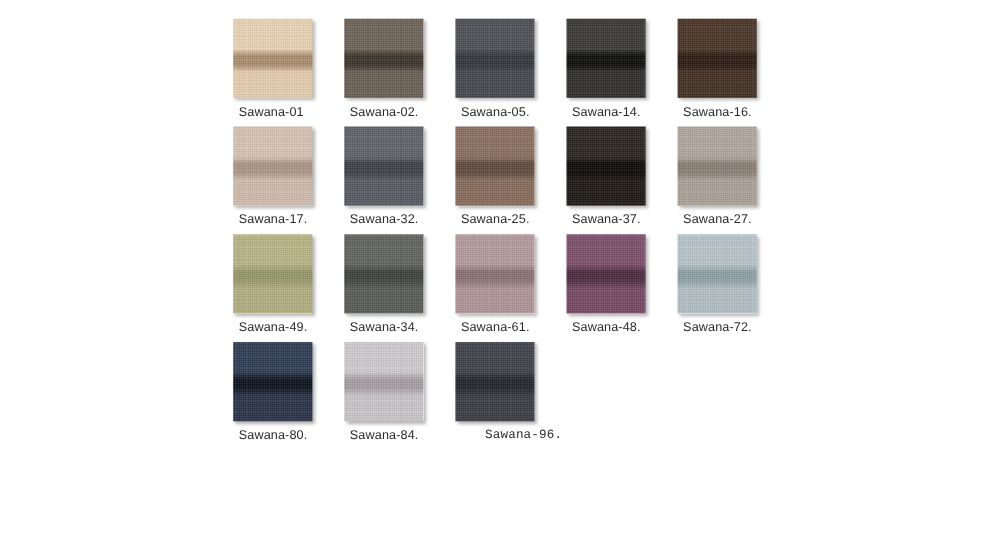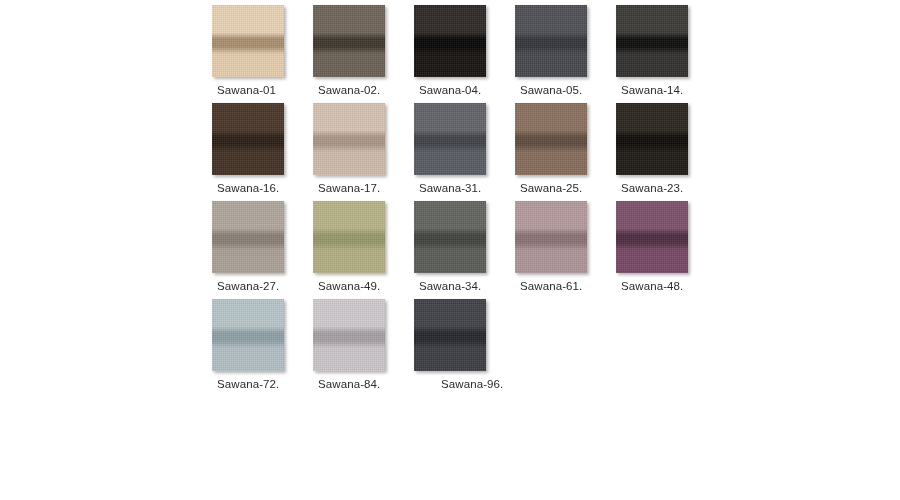--- a/index.html
+++ b/index.html
@@ -18,21 +18,21 @@
   #swatch-gallery {
     position: relative;
     width: 900px;
     height: 500px;
     background: #ffffff;
   }
 
   .swatch-grid {
     position: absolute;
     left: 212px;
-    top: 5px;
+    top: 17px;
     width: 480px;
     display: grid;
     grid-template-columns: repeat(5, 101px);
     grid-auto-rows: 98px;
   }
 
   .swatch-cell {
     position: relative;
     width: 101px;
     height: 98px;
@@ -74,66 +74,63 @@
     font-size: 11.5px;
     line-height: 14px;
     color: #2b2b2b;
     white-space: pre;
     letter-spacing: 0.1px;
   }
 
   
   .swatch-cell.offset-label .swatch-label {
     left: 27px;
+    font-family: Liberation Mono, monospace;
   }
 </style>
 </head>
 <body>
 
 <div id="swatch-gallery">
   <div class="swatch-grid">
       <div class="swatch-cell">
         <div class="swatch-chip" style="background: linear-gradient(rgb(233, 212, 182) 0%, rgb(233, 212, 182) 38%, rgb(169, 142, 110) 47%, rgb(169, 142, 110) 58%, rgb(230, 206, 173) 68%, rgb(230, 206, 173) 100%);"></div>
         <div class="swatch-label">Sawana-01</div>
       </div>
       <div class="swatch-cell">
         <div class="swatch-chip" style="background: linear-gradient(rgb(110, 100, 88) 0%, rgb(110, 100, 88) 38%, rgb(60, 53, 44) 47%, rgb(60, 53, 44) 58%, rgb(106, 96, 84) 68%, rgb(106, 96, 84) 100%);"></div>
         <div class="swatch-label">Sawana-02.</div>
-      </div>
-      <div class="swatch-cell">
-        <div class="swatch-chip" style="background: linear-gradient(rgb(45, 39, 36) 0%, rgb(45, 39, 36) 38%, rgb(5, 4, 4) 47%, rgb(5, 4, 4) 58%, rgb(23, 18, 15) 68%, rgb(23, 18, 15) 100%);"></div>
-        <div class="swatch-label">Sawana-04.</div>
       </div>
       <div class="swatch-cell">
         <div class="swatch-chip" style="background: linear-gradient(rgb(78, 79, 85) 0%, rgb(78, 79, 85) 38%, rgb(52, 53, 59) 47%, rgb(52, 53, 59) 58%, rgb(70, 71, 77) 68%, rgb(70, 71, 77) 100%);"></div>
         <div class="swatch-label">Sawana-05.</div>
       </div>
       <div class="swatch-cell">
         <div class="swatch-chip" style="background: linear-gradient(rgb(58, 57, 54) 0%, rgb(58, 57, 54) 38%, rgb(12, 12, 11) 47%, rgb(12, 12, 11) 58%, rgb(47, 46, 44) 68%, rgb(47, 46, 44) 100%);"></div>
         <div class="swatch-label">Sawana-14.</div>
       </div>
       <div class="swatch-cell">
         <div class="swatch-chip" style="background: linear-gradient(rgb(74, 53, 39) 0%, rgb(74, 53, 39) 38%, rgb(42, 28, 18) 47%, rgb(42, 28, 18) 58%, rgb(66, 47, 34) 68%, rgb(66, 47, 34) 100%);"></div>
         <div class="swatch-label">Sawana-16.</div>
       </div>
       <div class="swatch-cell">
         <div class="swatch-chip" style="background: linear-gradient(rgb(214, 195, 180) 0%, rgb(214, 195, 180) 38%, rgb(171, 150, 134) 47%, rgb(171, 150, 134) 58%, rgb(207, 188, 173) 68%, rgb(207, 188, 173) 100%);"></div>
         <div class="swatch-label">Sawana-17.</div>
       </div>
       <div class="swatch-cell">
         <div class="swatch-chip" style="background: linear-gradient(rgb(97, 99, 106) 0%, rgb(97, 99, 106) 38%, rgb(63, 65, 71) 47%, rgb(63, 65, 71) 58%, rgb(89, 91, 98) 68%, rgb(89, 91, 98) 100%);"></div>
-        <div class="swatch-label">Sawana-31.</div>
+        <div class="swatch-label">Sawana-32.</div>
       </div>
       <div class="swatch-cell">
         <div class="swatch-chip" style="background: linear-gradient(rgb(138, 111, 95) 0%, rgb(138, 111, 95) 38%, rgb(95, 74, 62) 47%, rgb(95, 74, 62) 58%, rgb(133, 107, 91) 68%, rgb(133, 107, 91) 100%);"></div>
         <div class="swatch-label">Sawana-25.</div>
       </div>
       <div class="swatch-cell">
         <div class="swatch-chip" style="background: linear-gradient(rgb(42, 36, 30) 0%, rgb(42, 36, 30) 38%, rgb(12, 9, 6) 47%, rgb(12, 9, 6) 58%, rgb(29, 24, 19) 68%, rgb(29, 24, 19) 100%);"></div>
-        <div class="swatch-label">Sawana-23.</div>
+        <div class="swatch-label">Sawana-37.</div>
       </div>
       <div class="swatch-cell">
         <div class="swatch-chip" style="background: linear-gradient(rgb(176, 167, 157) 0%, rgb(176, 167, 157) 38%, rgb(138, 127, 116) 47%, rgb(138, 127, 116) 58%, rgb(170, 160, 151) 68%, rgb(170, 160, 151) 100%);"></div>
         <div class="swatch-label">Sawana-27.</div>
       </div>
       <div class="swatch-cell">
         <div class="swatch-chip" style="background: linear-gradient(rgb(184, 180, 134) 0%, rgb(184, 180, 134) 38%, rgb(151, 151, 106) 47%, rgb(151, 151, 106) 58%, rgb(178, 174, 129) 68%, rgb(178, 174, 129) 100%);"></div>
         <div class="swatch-label">Sawana-49.</div>
       </div>
       <div class="swatch-cell">
@@ -146,20 +143,24 @@
       </div>
       <div class="swatch-cell">
         <div class="swatch-chip" style="background: linear-gradient(rgb(125, 79, 107) 0%, rgb(125, 79, 107) 38%, rgb(77, 43, 64) 47%, rgb(77, 43, 64) 58%, rgb(118, 71, 101) 68%, rgb(118, 71, 101) 100%);"></div>
         <div class="swatch-label">Sawana-48.</div>
       </div>
       <div class="swatch-cell">
         <div class="swatch-chip" style="background: linear-gradient(rgb(184, 197, 201) 0%, rgb(184, 197, 201) 38%, rgb(142, 160, 166) 47%, rgb(142, 160, 166) 58%, rgb(178, 191, 195) 68%, rgb(178, 191, 195) 100%);"></div>
         <div class="swatch-label">Sawana-72.</div>
       </div>
       <div class="swatch-cell">
+        <div class="swatch-chip" style="background: linear-gradient(rgb(47, 59, 84) 0%, rgb(47, 59, 84) 38%, rgb(12, 18, 30) 47%, rgb(12, 18, 30) 58%, rgb(41, 51, 71) 68%, rgb(41, 51, 71) 100%);"></div>
+        <div class="swatch-label">Sawana-80.</div>
+      </div>
+      <div class="swatch-cell">
         <div class="swatch-chip" style="background: linear-gradient(rgb(207, 203, 206) 0%, rgb(207, 203, 206) 38%, rgb(167, 159, 163) 47%, rgb(167, 159, 163) 58%, rgb(202, 198, 201) 68%, rgb(202, 198, 201) 100%);"></div>
         <div class="swatch-label">Sawana-84.</div>
       </div>
       <div class="swatch-cell offset-label">
         <div class="swatch-chip" style="background: linear-gradient(rgb(63, 65, 72) 0%, rgb(63, 65, 72) 38%, rgb(35, 37, 43) 47%, rgb(35, 37, 43) 58%, rgb(58, 60, 67) 68%, rgb(58, 60, 67) 100%);"></div>
         <div class="swatch-label">Sawana-96.</div>
       </div>
     </div>
 </div>
 

